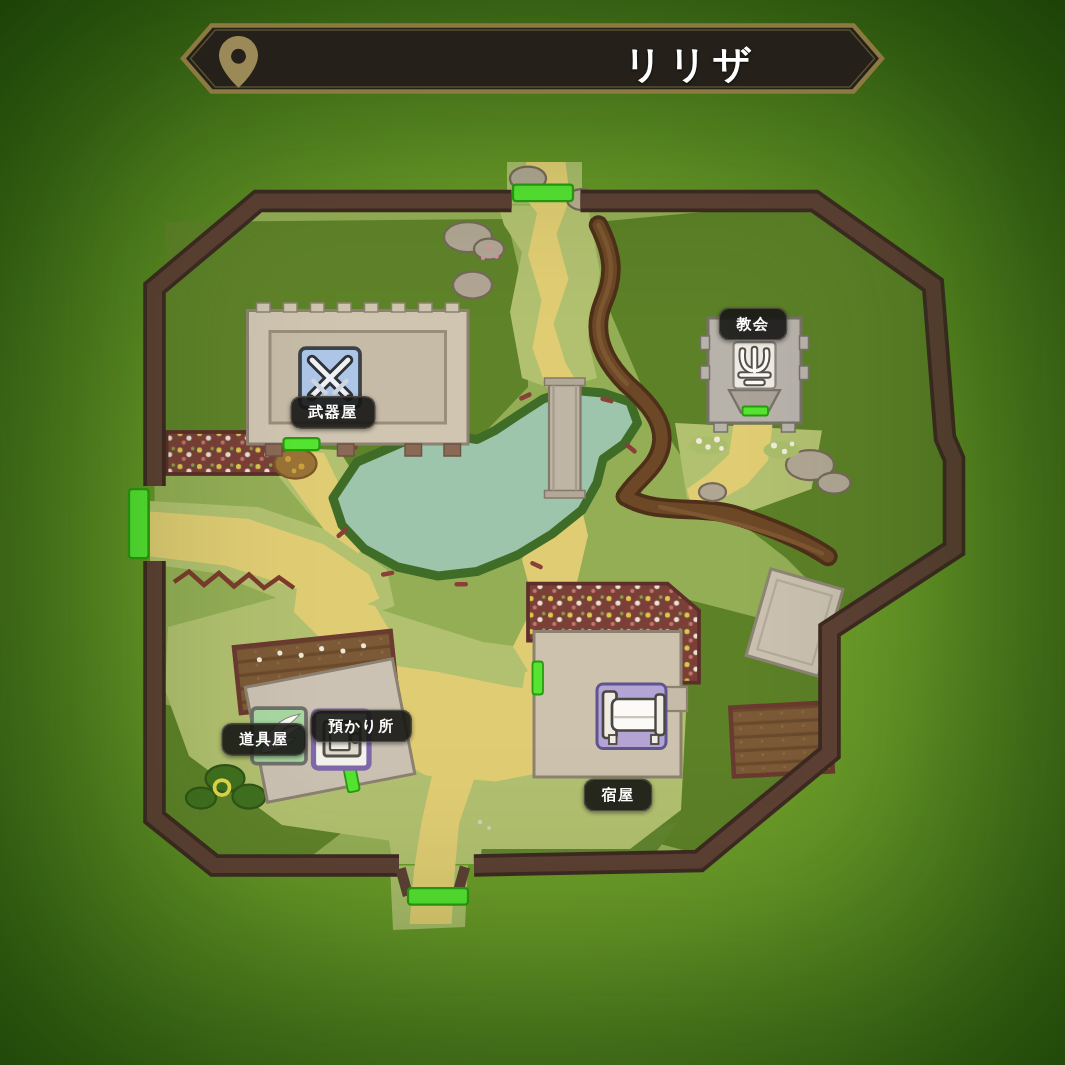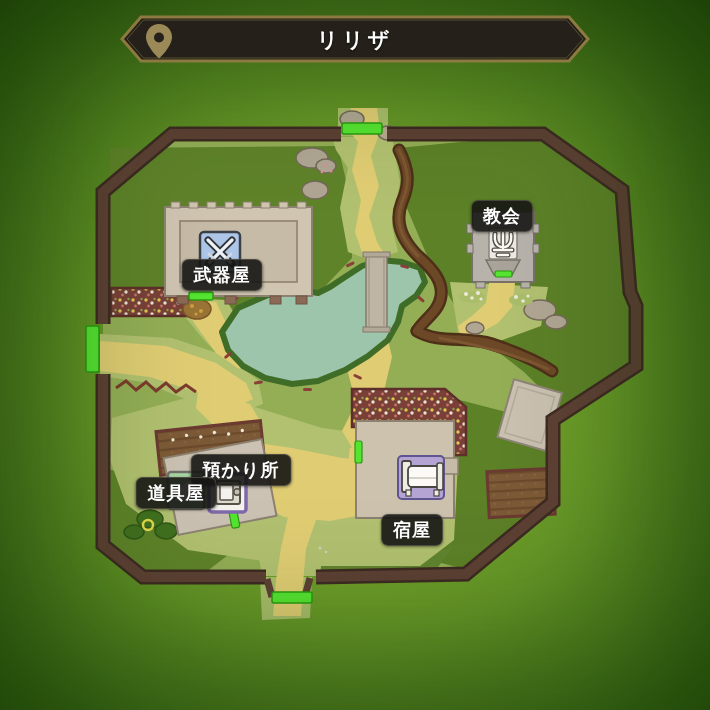--- a/index.html
+++ b/index.html
@@ -9,30 +9,30 @@
     background:radial-gradient(circle at 355px 380px,
       #7fae32 0%, #74a42a 30%, #659527 50%, #4c7c1c 72%, #32600f 92%, #2a520d 100%);
   }
   .stage{position:absolute;inset:0;}
   .map-svg{position:absolute;left:0;top:0;}
   .vignette{position:absolute;inset:0;pointer-events:none;
     box-shadow:inset 0 0 150px 45px rgba(14,44,4,.45);}
   .map-label{
     position:absolute;transform:translate(-50%,-50%);
     background:rgba(22,22,20,.90);color:#fff;
-    font-size:18px;font-weight:bold;letter-spacing:1px;
+    font-size:10px;font-weight:bold;letter-spacing:1px;
     padding:3px 11px;border-radius:7px;white-space:nowrap;
     border:1px solid rgba(110,104,92,.55);
     box-shadow:0 1px 3px rgba(0,0,0,.45);
     z-index:5;
   }
   .banner{position:absolute;left:0;top:0;width:710px;height:80px;z-index:10;}
   .banner-title{
-    position:absolute;left:205px;top:26px;width:300px;text-align:center;
-    color:#ffffff;font-size:21px;font-weight:bold;letter-spacing:4px;
+    position:absolute;left:205px;top:26px;width:300px;text-align:right;
+    color:#ffffff;font-size:25px;font-weight:bold;letter-spacing:4px;
     text-shadow:0 1px 2px rgba(0,0,0,.8);z-index:11;
   }
 </style>
 </head>
 <body>
 
 <div class="stage">
 
   <svg class="map-svg" width="710" height="710" viewBox="0 0 710 710">
     <defs>
@@ -307,21 +307,21 @@
         <rect x="209" y="474" width="37" height="38" rx="3" fill="#f4f2ec" stroke="#8069aa" stroke-width="3.5"></rect>
         <rect x="216" y="481" width="24" height="23" rx="2" fill="#dedacf" stroke="#55524a" stroke-width="2"></rect>
         <rect x="220" y="485" width="13" height="15" rx="1" fill="#f4f2ec" stroke="#55524a" stroke-width="1.5"></rect>
         <circle cx="237" cy="492" r="3.2" fill="#c5bfb2" stroke="#55524a" stroke-width="1.5"></circle>
       </g>
     </g>
   </svg>
 
   <div class="map-label" style="left:222px;top:275px;">武器屋</div>
   <div class="map-label" style="left:502px;top:216px;">教会</div>
-  <div class="map-label" style="left:241px;top:470px;">預かり所</div>
+  <div class="map-label" style="left:241px;top:484px;">預かり所</div>
   <div class="map-label" style="left:176px;top:493px;">道具屋</div>
   <div class="map-label" style="left:412px;top:501px;margin-top:29px;">宿屋</div>
 
   <div class="vignette"></div>
 
   <svg class="banner" width="710" height="80" viewBox="0 0 710 80">
     <polygon points="122,39 141,17 569,17 588,39 569,61 141,61" fill="#25211a" stroke="#8d7a40" stroke-width="3"></polygon>
     <polygon points="127,39 143.5,20 566.5,20 583,39 566.5,58 143.5,58" fill="none" stroke="#57502f" stroke-width="1"></polygon>
     <g>
       <path d="M159,24 c-7.2,0 -13,5.8 -13,13 c0,9.8 13,21.5 13,21.5 c0,0 13,-11.7 13,-21.5 c0,-7.2 -5.8,-13 -13,-13 z" fill="#9b8a58"></path>

